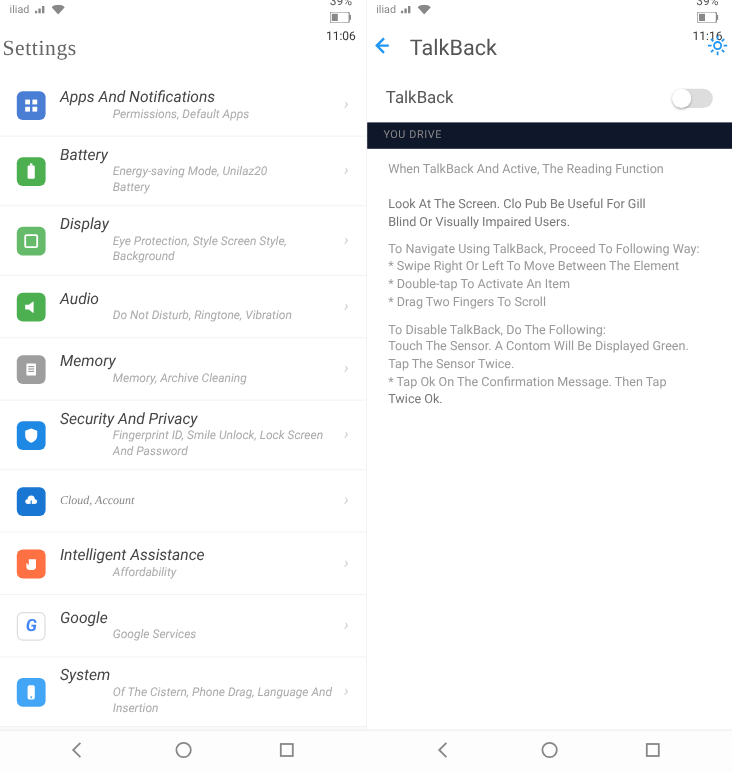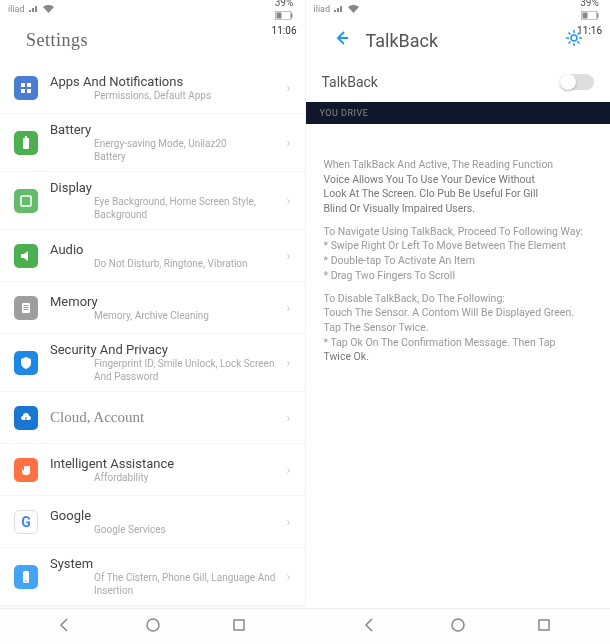--- a/index.html
+++ b/index.html
@@ -34,21 +34,21 @@
       height: 18px;
     }
     .status-left { display: flex; align-items: center; gap: 4px; }
     .status-right { display: flex; align-items: center; gap: 3px; flex-direction: column; }
     .carrier { font-size: 9px; color: #888; }
     .battery-pct { font-size: 10px; color: #555; }
     .clock { font-size: 10px; color: #333; }
     .header {
       display: flex;
       align-items: center;
-      padding: 10px 26px;
+      padding: 10px 2px;
       height: 44px;
     }
     .header-title {
       font-size: 18px;
       color: #666;
       font-family: Georgia, serif;
       letter-spacing: 0.5px;
     }
     .header-title-right {
       font-size: 18px;
@@ -60,20 +60,21 @@
       margin-right: 6px;
     }
     .gear-btn {
       margin-left: auto;
       color: #2196f3;
     }
     .settings-list {
       flex: 1;
       overflow-y: auto;
       background: #fafafa;
+      font-style: italic;
     }
     .setting-item {
       display: flex;
       align-items: center;
       padding: 8px 14px;
       background: #fff;
       border-bottom: 1px solid #f3f3f3;
       position: relative;
       min-height: 52px;
     }
@@ -107,21 +108,21 @@
     .ic-green2 { background: #66bb6a; color: #fff; }
     .ic-grey { background: #9e9e9e; color: #fff; }
     .ic-blue2 { background: #1e88e5; color: #fff; }
     .ic-dblue { background: #1976d2; color: #fff; }
     .ic-orange { background: #ff7043; color: #fff; }
     .ic-white { background: #fff; border: 1px solid #ddd; }
     .ic-blue3 { background: #42a5f5; color: #fff; }
     .cloud-label {
       font-family: Georgia, serif;
       color: #888;
-      font-size: 15px;
+      font-size: 10px;
     }
 
     .toggle-row {
       display: flex;
       align-items: center;
       justify-content: space-between;
       padding: 12px 16px;
       background: #fff;
     }
     .toggle-label { font-size: 14px; color: #555; }
@@ -148,21 +149,20 @@
       padding: 6px 14px;
       font-size: 9px;
       color: #888;
       letter-spacing: 0.5px;
     }
     .content-text {
       padding: 10px 18px;
       font-size: 10.5px;
       color: #999;
       line-height: 1.4;
-      margin-top: 24px;
     }
     .content-text p { margin-bottom: 8px; }
     .content-text .hl { color: #777; }
 
     .nav-bar {
       display: flex;
       height: 36px;
       border-top: 1px solid #eee;
       background: #fdfdfd;
     }
@@ -244,21 +244,21 @@
       </div>
 
       <div class="setting-item">
         <div class="setting-icon ic-green2">
             <svg width="14" height="14" viewBox="0 0 14 14">
               <rect x="2" y="2" width="10" height="10" rx="1" fill="none" stroke="#fff" stroke-width="1.5"></rect>
             </svg>
           </div>
         <div class="setting-text">
           <div class="setting-title">Display</div>
-          <div class="setting-sub">Eye Background, Home Screen Style,</div>
+          <div class="setting-sub">Eye Protection, Style Screen Style,</div>
           <div class="setting-sub">Background</div>
         </div>
         <span class="chevron">›</span>
       </div>
 
       <div class="setting-item">
         <div class="setting-icon ic-green">
             <svg width="14" height="14" viewBox="0 0 14 14">
               <path d="M2 5v4h3l4 3V2L5 5z" fill="#fff"></path>
             </svg>
@@ -338,21 +338,21 @@
 
       <div class="setting-item">
         <div class="setting-icon ic-blue3">
             <svg width="14" height="14" viewBox="0 0 14 14">
               <rect x="4" y="1" width="6" height="12" rx="1.5" fill="#fff"></rect>
               <circle cx="7" cy="11" r="0.8" fill="#42a5f5"></circle>
             </svg>
           </div>
         <div class="setting-text">
           <div class="setting-title">System</div>
-          <div class="setting-sub">Of The Cistern, Phone Gill, Language And Insertion</div>
+          <div class="setting-sub">Of The Cistern, Phone Drag, Language And Insertion</div>
         </div>
         <span class="chevron">›</span>
       </div>
 
     </div>
   </div>
 
   <div class="phone">
     <div class="status-bar">
       <div class="status-left">
@@ -394,21 +394,21 @@
     <div class="toggle-row">
       <span class="toggle-label">TalkBack</span>
       <div class="toggle"></div>
     </div>
 
     <div class="section-header">YOU DRIVE</div>
 
     <div class="content-text">
       <p>
         <span>When TalkBack And Active, The Reading Function</span><br>
-        <span class="hl">Voice Allows You To Use Your Device Without</span><br>
+        <br>
         <span class="hl">Look At The Screen. Clo Pub Be Useful For Gill</span><br>
         <span class="hl">Blind Or Visually Impaired Users.</span>
       </p>
       <p>
         <span>To Navigate Using TalkBack, Proceed To Following Way:</span><br>
         <span>* Swipe Right Or Left To Move Between The Element</span><br>
         <span>* Double-tap To Activate An Item</span><br>
         <span>* Drag Two Fingers To Scroll</span>
       </p>
       <p>

